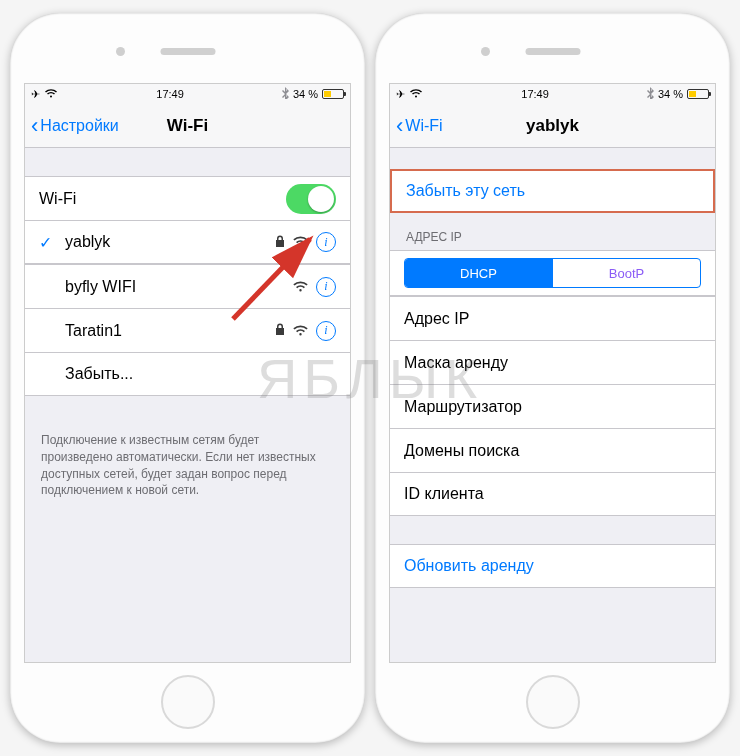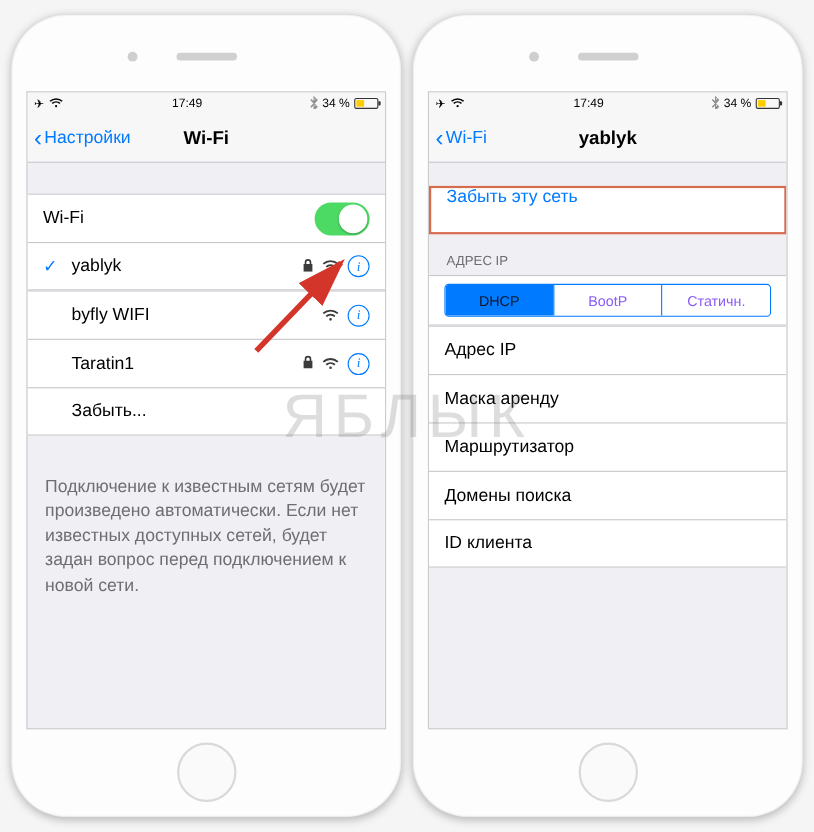--- a/index.html
+++ b/index.html
@@ -184,31 +184,32 @@
   .switch::after {
     content: "";
     position: absolute;
     right: 2px; top: 2px;
     width: 26px; height: 26px;
     background: #fff;
     border-radius: 50%;
     box-shadow: 0 1px 2px rgba(0,0,0,0.3);
   }
   .footer-text {
-    font-size: 16px;
+    font-size: 12px;
     color: #6d6d72;
     padding: 8px 16px;
     line-height: 1.4;
   }
   
   .forget-cell {
     background: #fff;
     border: 2px solid #d66b4e;
     min-height: 44px;
     display: flex;
+    align-items: center;
     padding: 0 14px;
     color: #007aff;
     margin: -1px 0;
   }
   
   .segmented {
     display: flex;
     border: 1px solid #007aff;
     border-radius: 4px;
     overflow: hidden;
@@ -219,21 +220,21 @@
   .seg {
     flex: 1;
     display: flex;
     align-items: center;
     justify-content: center;
     font-size: 13px;
     color: #8b5cf6;
     border-left: 1px solid #007aff;
   }
   .seg:first-child { border-left: none; }
-  .seg.sel { background: #007aff; color: #0f172a; }
+  .seg.sel { background: #007aff; color: #ffffff; }
   .seg-wrap {
     background: #fff;
     border-top: 1px solid #c8c7cc;
     border-bottom: 1px solid #c8c7cc;
     padding: 7px 0;
   }
   .blue-link { color: #007aff; }
   
   .arrow {
     position: absolute;
@@ -409,39 +410,41 @@
       <div class="forget-cell">
         <span>Забыть эту сеть</span>
       </div>
 
       <div class="section-header" style="padding-top:18px">АДРЕС IP</div>
 
       <div class="seg-wrap">
         <div class="segmented">
           <div class="seg sel">DHCP</div>
           <div class="seg">BootP</div>
-          <div class="seg">Статичн.</div>
         </div>
       </div>
 
       <div class="cell">
           <span class="cell-label">Адрес IP</span>
         </div>
       <div class="cell">
           <span class="cell-label">Маска аренду</span>
         </div>
       <div class="cell">
           <span class="cell-label">Маршрутизатор</span>
         </div>
       <div class="cell">
           <span class="cell-label">Домены поиска</span>
         </div>
       <div class="cell last">
           <span class="cell-label">ID клиента</span>
         </div>
 
       <div class="spacer"></div>
+      <div class="cell last blue-link">
+        <span>Обновить аренду</span>
+      </div>
     </div>
   </div>
   <div class="home-btn"></div>
 </div>
 
 <div class="watermark">ЯБЛЫК</div>
 
 </body></html>

